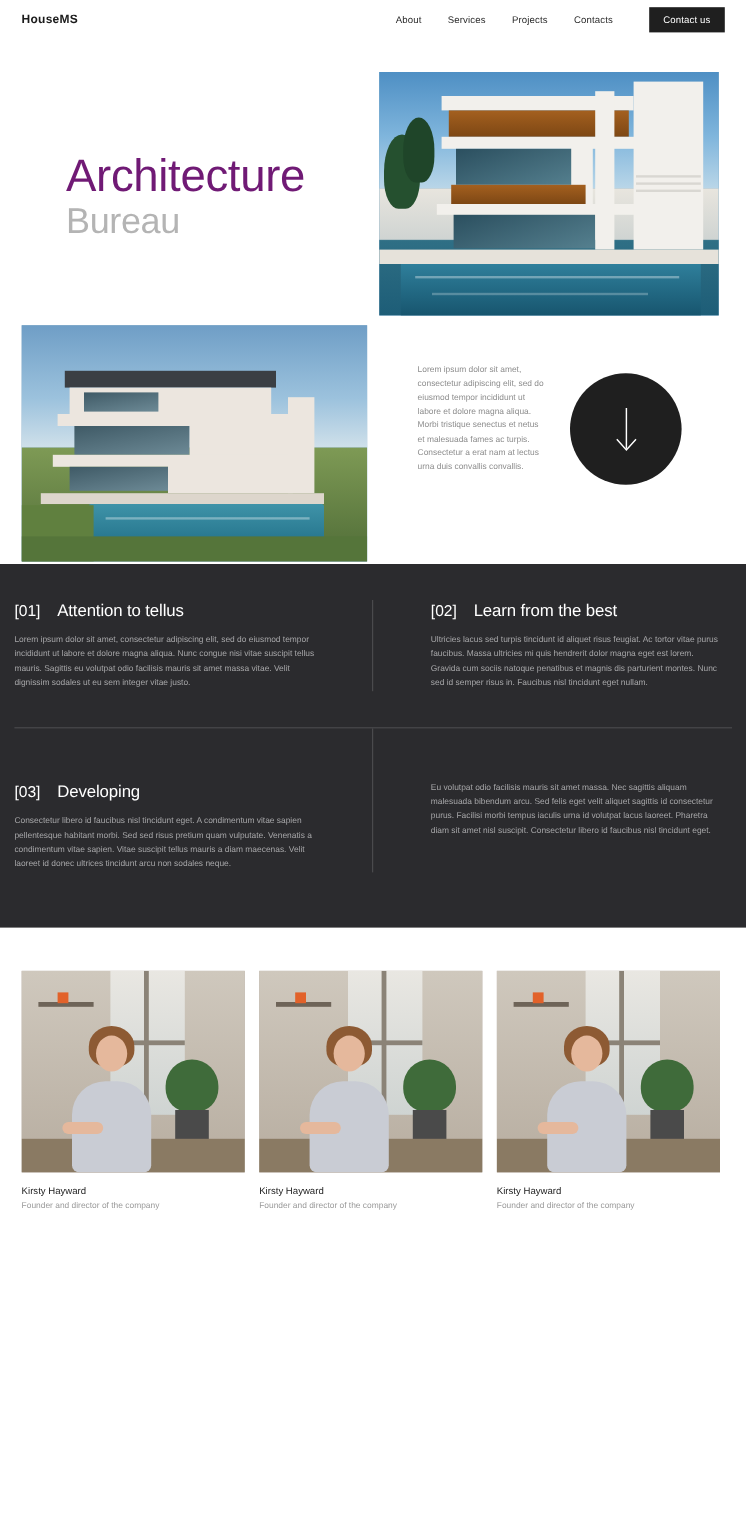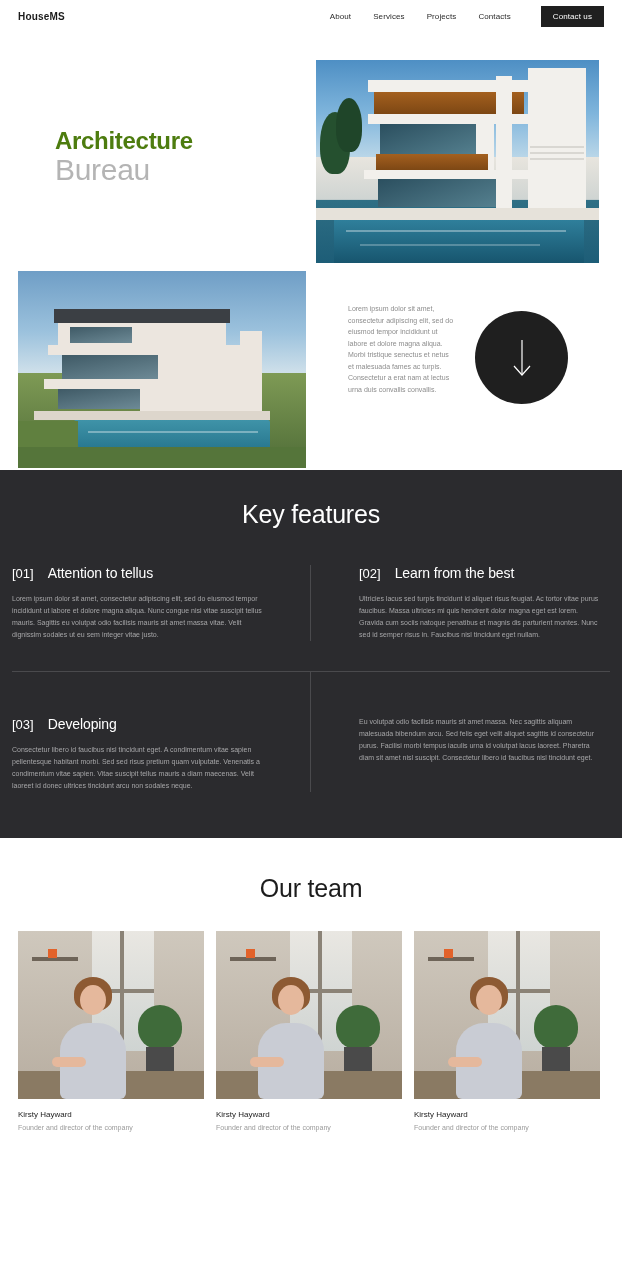--- a/index.html
+++ b/index.html
@@ -50,23 +50,23 @@
   }
 
   
   .hero { position: relative; height: 230px; }
   .hero-title-wrap {
     position: absolute;
     left: 55px;
     top: 95px;
   }
   .hero-title-1 {
-    font-size: 24px;
-    font-weight: 700;
-    color: #4d7c0f;
+    font-size: 38px;
+    font-weight: 400;
+    color: #701a75;
     letter-spacing: -0.3px;
     line-height: 1.05;
   }
   .hero-title-2 {
     font-size: 30px;
     font-weight: 400;
     color: #b4b4b4;
     letter-spacing: -0.3px;
     line-height: 1.15;
   }
@@ -322,21 +322,20 @@
 
     <div class="scroll-circle">
       <svg width="22" height="40" viewBox="0 0 22 40">
         <line x1="11" y1="2" x2="11" y2="36" stroke="#ffffff" stroke-width="1.2"></line>
         <polyline points="3,28 11,37 19,28" fill="none" stroke="#ffffff" stroke-width="1.2"></polyline>
       </svg>
     </div>
   </div>
 
   <div class="features">
-    <div class="features-title">Key features</div>
 
     <div class="feature-grid">
       <div class="vline"></div>
 
       <div class="feature-cell">
         <div class="feature-head">
           <span class="feature-num">[01]</span>
           <span class="feature-name">Attention to tellus</span>
         </div>
         <div class="feature-body">Lorem ipsum dolor sit amet, consectetur adipiscing elit, sed do eiusmod tempor incididunt ut labore et dolore magna aliqua. Nunc congue nisi vitae suscipit tellus mauris. Sagittis eu volutpat odio facilisis mauris sit amet massa vitae. Velit dignissim sodales ut eu sem integer vitae justo.</div>
@@ -364,21 +363,20 @@
         <div class="feature-body">Consectetur libero id faucibus nisl tincidunt eget. A condimentum vitae sapien pellentesque habitant morbi. Sed sed risus pretium quam vulputate. Venenatis a condimentum vitae sapien. Vitae suscipit tellus mauris a diam maecenas. Velit laoreet id donec ultrices tincidunt arcu non sodales neque.</div>
       </div>
 
       <div class="feature-cell right row2">
         <div class="feature-body">Eu volutpat odio facilisis mauris sit amet massa. Nec sagittis aliquam malesuada bibendum arcu. Sed felis eget velit aliquet sagittis id consectetur purus. Facilisi morbi tempus iaculis urna id volutpat lacus laoreet. Pharetra diam sit amet nisl suscipit. Consectetur libero id faucibus nisl tincidunt eget.</div>
       </div>
     </div>
   </div>
 
   <div class="team">
-    <div class="team-title">Our team</div>
     <div class="team-grid">
 
       <div class="team-card">
         <div class="team-photo">
           <div class="tp-wall"></div>
           <div class="tp-window" style="left:74px; top:0; width:62px; height:120px;"></div>
           <div class="tp-frame" style="left:102px; top:0; width:4px; height:120px;"></div>
           <div class="tp-frame" style="left:74px; top:58px; width:62px; height:4px;"></div>
           <div class="tp-shelf" style="left:14px; top:26px; width:46px; height:4px;"></div>
           <div class="tp-orange" style="left:30px; top:18px; width:9px; height:9px;"></div>

